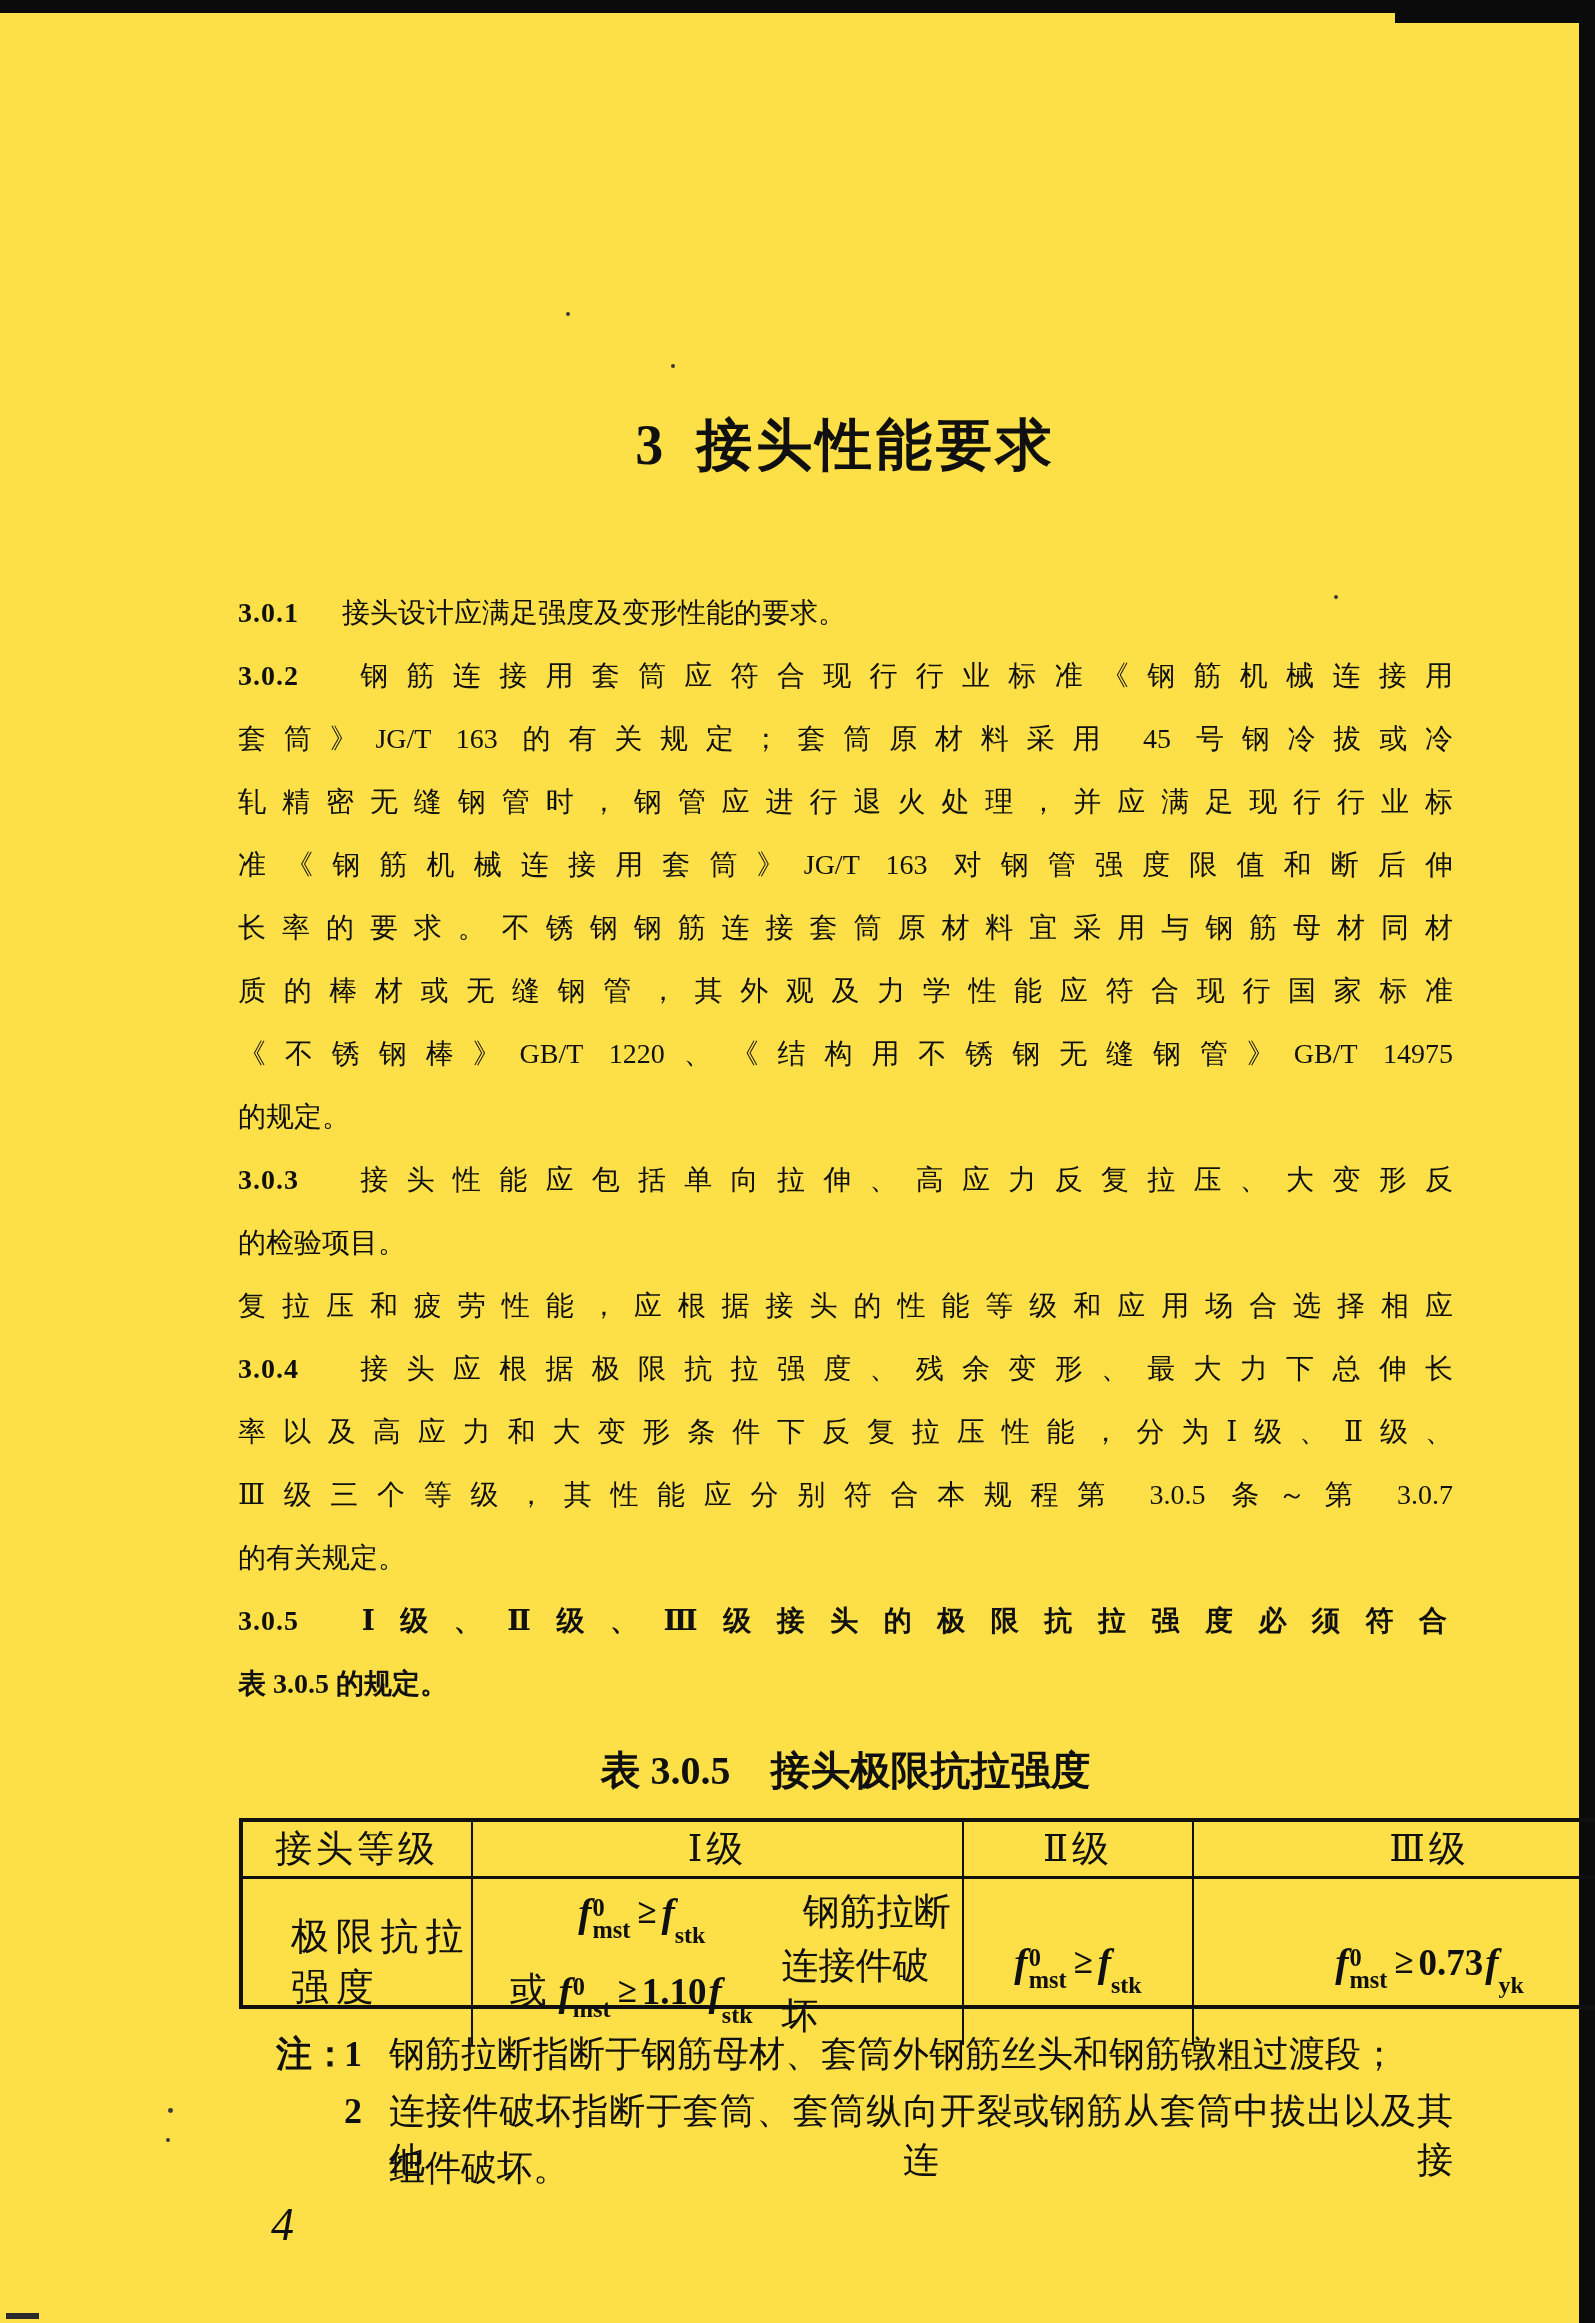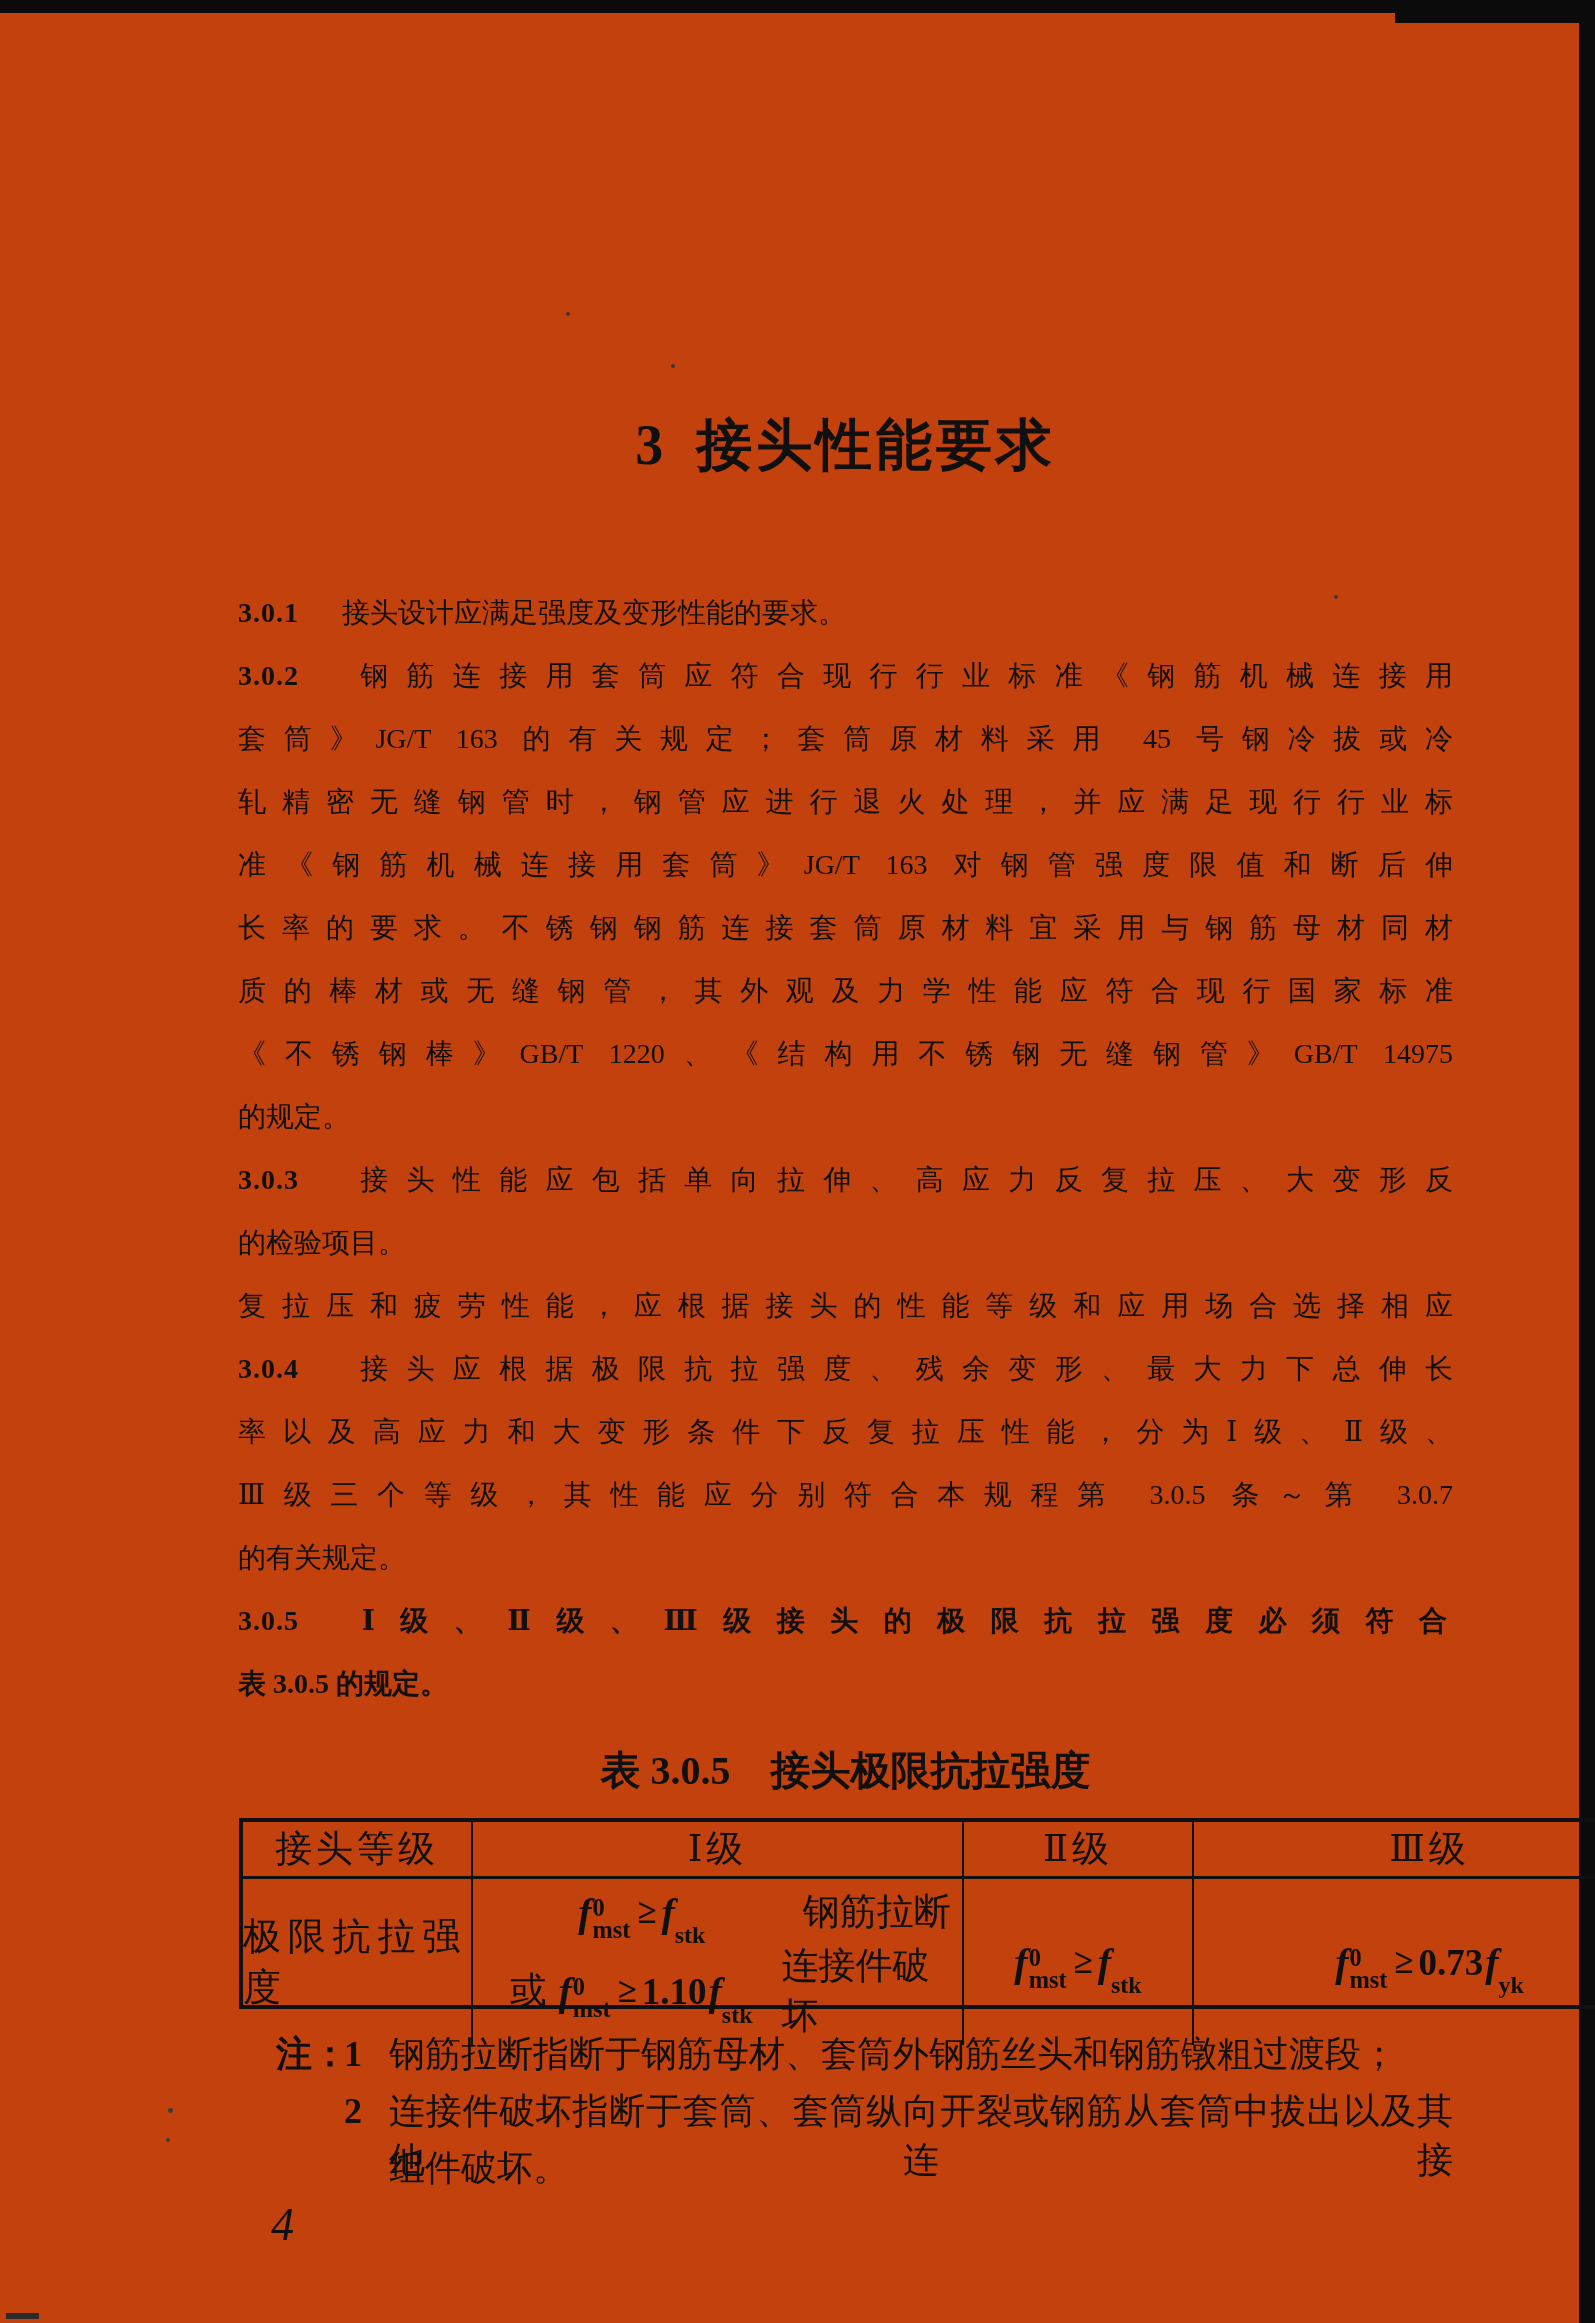--- a/index.html
+++ b/index.html
@@ -1,17 +1,17 @@
 <!DOCTYPE html>
 <html><head>
 <meta charset="utf-8">
 <style>
   html,body{margin:0;padding:0;background:#e8e8e6;}
   .page{
-    position:relative;width:1596px;height:2323px;background:#c2410c;
+    position:relative;width:1596px;height:2323px;background:#fde047;
     overflow:hidden;color:#101010;
     font-family:"Liberation Serif","DejaVu Serif",serif;
   }
   
   .scan-top{position:absolute;left:0;top:0;width:1596px;height:12.7px;background:#0b0b0b;}
   .scan-top-right{position:absolute;left:1395px;top:0;width:201px;height:23.4px;background:#0b0b0b;}
   .scan-right{position:absolute;right:0;top:0;width:16.6px;height:2323px;background:#0b0b0b;}
   .scan-bottom-dash{position:absolute;left:5.9px;top:2313px;width:33px;height:5.9px;background:#2a2a2a;}
   .speck{position:absolute;background:#3a3a3a;border-radius:50%;}
 
@@ -41,21 +41,21 @@
   .spec-table{
     position:absolute;left:239px;top:1818px;width:1430px;height:191px;
     border:4.9px solid #101010;box-sizing:border-box;
     display:grid;grid-template-columns:230px 491px 230px 1fr;grid-template-rows:57px 1fr;
     font-size:37px;
   }
   .cell{display:flex;align-items:center;justify-content:center;box-sizing:border-box;}
   .vline{border-right:2.9px solid #101010;}
   .hline{border-bottom:3.9px solid #101010;}
   .th{letter-spacing:3.9px;}
-  .row-label{font-size:38px;letter-spacing:6.8px;}
+  .row-label{font-size:38px;letter-spacing:6.8px;padding-left:48px;}
   .grade1-cell{flex-direction:column;justify-content:space-evenly;align-items:stretch;padding:3.9px 7.8px;}
   .g1row{display:flex;align-items:center;}
   .g1left{width:322px;display:flex;justify-content:center;align-items:center;}
   .g1right{text-align:left;}
 
   
   .formula{white-space:nowrap;display:inline-flex;align-items:center;}
   .fv{font-size:40px;font-style:italic;font-weight:bold;}
   .ss{display:inline-block;font-size:24.4px;font-weight:bold;line-height:0.92;text-align:left;vertical-align:-13.7px;margin:13.7px 2px 0 1px;}
   .ss span{display:block;}

